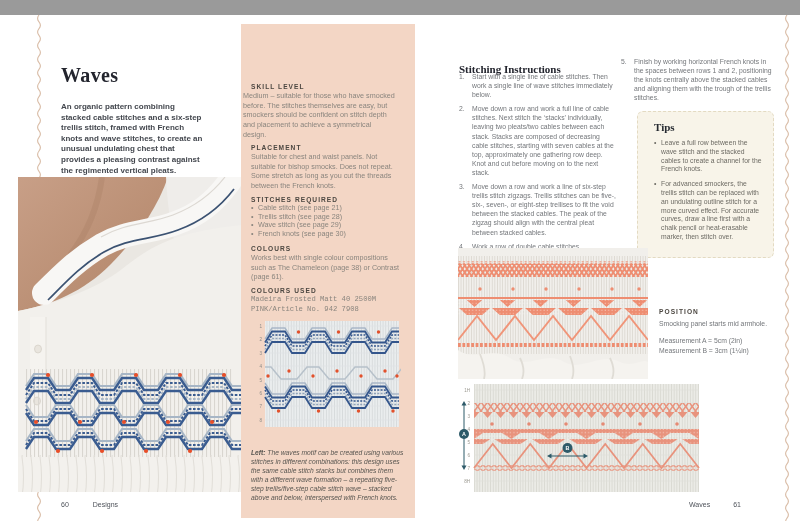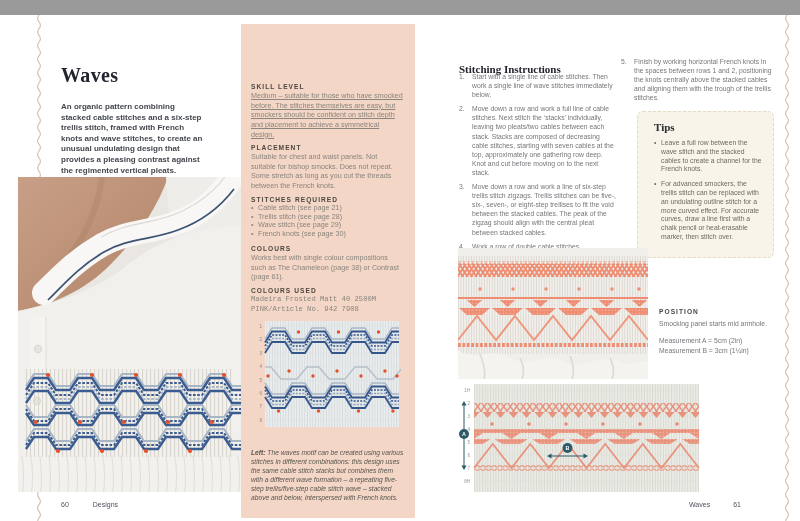--- a/index.html
+++ b/index.html
@@ -13,21 +13,21 @@
   .title-waves{left:61px;top:36px;font:700 20px/22px "Liberation Serif",serif;letter-spacing:.4px;color:#23252e;}
   .intro{left:61px;top:79px;width:142px;font:700 8px/10.6px "Liberation Sans",sans-serif;color:#43474e;}
   .photo1{left:18px;top:162px;width:223px;height:315px;}
   .footer-left{left:61px;top:485px;display:flex;gap:24px;font:400 7px/9px "Liberation Sans",sans-serif;color:#4e525a;}
   .footer-right{left:689px;top:485px;display:flex;gap:23px;font:400 7px/9px "Liberation Sans",sans-serif;color:#4e525a;}
 
   
   .peach-panel{left:241px;top:9px;width:174px;height:494px;background:#f3d6c5;}
   .eyebrow{font:700 6.6px/8px "Liberation Sans",sans-serif;letter-spacing:1.05px;color:#4c4741;}
   .pbody{font:400 7.2px/9.7px "Liberation Sans",sans-serif;color:#8a857e;}
-  .t-skill-h{left:251px;top:68px;} .t-skill-b{left:251px;top:76px;width:153px;text-decoration:underline;}
+  .t-skill-h{left:251px;top:68px;} .t-skill-b{left:243px;top:76px;width:153px;}
   .t-place-h{left:251px;top:129px;} .t-place-b{left:251px;top:137px;width:153px;}
   .t-stitch-h{left:251px;top:181px;}
   .plist{left:251px;top:189px;width:153px;margin:0;padding:0;list-style:none;}
   .plist li{position:relative;padding-left:7px;font:400 7.2px/8.7px "Liberation Sans",sans-serif;color:#8a857e;}
   .plist li::before{content:"•";position:absolute;left:0;top:0;}
   .t-col-h{left:251px;top:230px;} .t-col-b{left:251px;top:238px;width:153px;}
   .t-cu-h{left:251px;top:272px;} .t-cu-b{left:251px;top:280px;width:153px;font-family:Liberation Mono, monospace;}
   .chart1{left:253px;top:304px;width:148px;height:112px;}
   .caption{left:251px;top:426px;width:153px;font:italic 400 6.7px/9px "Liberation Sans",sans-serif;color:#56544f;}
   .caption b{font-style:italic;font-weight:700;}
@@ -58,21 +58,21 @@
 <div class="spread">
 
   <svg class="abs squiggle" style="left:33px;top:0" width="12" height="521">
     <path class="squiggle-path" fill="none" stroke="#d9bca6" stroke-width="1.1" d="M6 0q-2.8 3.4 0 6.8q2.8 3.4 0 6.8q-2.8 3.4 0 6.8q2.8 3.4 0 6.8q-2.8 3.4 0 6.8q2.8 3.4 0 6.8q-2.8 3.4 0 6.8q2.8 3.4 0 6.8q-2.8 3.4 0 6.8q2.8 3.4 0 6.8q-2.8 3.4 0 6.8q2.8 3.4 0 6.8q-2.8 3.4 0 6.8q2.8 3.4 0 6.8q-2.8 3.4 0 6.8q2.8 3.4 0 6.8q-2.8 3.4 0 6.8q2.8 3.4 0 6.8q-2.8 3.4 0 6.8q2.8 3.4 0 6.8q-2.8 3.4 0 6.8q2.8 3.4 0 6.8q-2.8 3.4 0 6.8q2.8 3.4 0 6.8q-2.8 3.4 0 6.8q2.8 3.4 0 6.8q-2.8 3.4 0 6.8q2.8 3.4 0 6.8q-2.8 3.4 0 6.8q2.8 3.4 0 6.8q-2.8 3.4 0 6.8q2.8 3.4 0 6.8q-2.8 3.4 0 6.8q2.8 3.4 0 6.8q-2.8 3.4 0 6.8q2.8 3.4 0 6.8q-2.8 3.4 0 6.8q2.8 3.4 0 6.8q-2.8 3.4 0 6.8q2.8 3.4 0 6.8q-2.8 3.4 0 6.8q2.8 3.4 0 6.8q-2.8 3.4 0 6.8q2.8 3.4 0 6.8q-2.8 3.4 0 6.8q2.8 3.4 0 6.8q-2.8 3.4 0 6.8q2.8 3.4 0 6.8q-2.8 3.4 0 6.8q2.8 3.4 0 6.8q-2.8 3.4 0 6.8q2.8 3.4 0 6.8q-2.8 3.4 0 6.8q2.8 3.4 0 6.8q-2.8 3.4 0 6.8q2.8 3.4 0 6.8q-2.8 3.4 0 6.8q2.8 3.4 0 6.8q-2.8 3.4 0 6.8q2.8 3.4 0 6.8q-2.8 3.4 0 6.8q2.8 3.4 0 6.8q-2.8 3.4 0 6.8q2.8 3.4 0 6.8q-2.8 3.4 0 6.8q2.8 3.4 0 6.8q-2.8 3.4 0 6.8q2.8 3.4 0 6.8q-2.8 3.4 0 6.8q2.8 3.4 0 6.8q-2.8 3.4 0 6.8q2.8 3.4 0 6.8q-2.8 3.4 0 6.8q2.8 3.4 0 6.8q-2.8 3.4 0 6.8q2.8 3.4 0 6.8q-2.8 3.4 0 6.8q2.8 3.4 0 6.8"></path>
   </svg>
   <svg class="abs squiggle" style="left:781px;top:0" width="12" height="521">
     <path class="squiggle-path" fill="none" stroke="#d9bca6" stroke-width="1.1" d="M6 0q-2.8 3.4 0 6.8q2.8 3.4 0 6.8q-2.8 3.4 0 6.8q2.8 3.4 0 6.8q-2.8 3.4 0 6.8q2.8 3.4 0 6.8q-2.8 3.4 0 6.8q2.8 3.4 0 6.8q-2.8 3.4 0 6.8q2.8 3.4 0 6.8q-2.8 3.4 0 6.8q2.8 3.4 0 6.8q-2.8 3.4 0 6.8q2.8 3.4 0 6.8q-2.8 3.4 0 6.8q2.8 3.4 0 6.8q-2.8 3.4 0 6.8q2.8 3.4 0 6.8q-2.8 3.4 0 6.8q2.8 3.4 0 6.8q-2.8 3.4 0 6.8q2.8 3.4 0 6.8q-2.8 3.4 0 6.8q2.8 3.4 0 6.8q-2.8 3.4 0 6.8q2.8 3.4 0 6.8q-2.8 3.4 0 6.8q2.8 3.4 0 6.8q-2.8 3.4 0 6.8q2.8 3.4 0 6.8q-2.8 3.4 0 6.8q2.8 3.4 0 6.8q-2.8 3.4 0 6.8q2.8 3.4 0 6.8q-2.8 3.4 0 6.8q2.8 3.4 0 6.8q-2.8 3.4 0 6.8q2.8 3.4 0 6.8q-2.8 3.4 0 6.8q2.8 3.4 0 6.8q-2.8 3.4 0 6.8q2.8 3.4 0 6.8q-2.8 3.4 0 6.8q2.8 3.4 0 6.8q-2.8 3.4 0 6.8q2.8 3.4 0 6.8q-2.8 3.4 0 6.8q2.8 3.4 0 6.8q-2.8 3.4 0 6.8q2.8 3.4 0 6.8q-2.8 3.4 0 6.8q2.8 3.4 0 6.8q-2.8 3.4 0 6.8q2.8 3.4 0 6.8q-2.8 3.4 0 6.8q2.8 3.4 0 6.8q-2.8 3.4 0 6.8q2.8 3.4 0 6.8q-2.8 3.4 0 6.8q2.8 3.4 0 6.8q-2.8 3.4 0 6.8q2.8 3.4 0 6.8q-2.8 3.4 0 6.8q2.8 3.4 0 6.8q-2.8 3.4 0 6.8q2.8 3.4 0 6.8q-2.8 3.4 0 6.8q2.8 3.4 0 6.8q-2.8 3.4 0 6.8q2.8 3.4 0 6.8q-2.8 3.4 0 6.8q2.8 3.4 0 6.8q-2.8 3.4 0 6.8q2.8 3.4 0 6.8q-2.8 3.4 0 6.8q2.8 3.4 0 6.8q-2.8 3.4 0 6.8q2.8 3.4 0 6.8"></path>
   </svg>
 
   <h1 class="abs serif title-waves">Waves</h1>
-  <p class="abs intro">An organic pattern combining stacked cable stitches and a six-step trellis stitch, framed with French knots and wave stitches, to create an unusual undulating design that provides a pleasing contrast against the regimented vertical pleats.</p>
+  <p class="abs intro">An organic pattern combining stacked cable stitches and a six-step trellis stitch, framed with French knots and wave stitches, to create an unusual undulating chest that provides a pleasing contrast against the regimented vertical pleats.</p>
 
   <div class="abs peach-panel"></div>
   <div class="abs eyebrow t-skill-h">SKILL LEVEL</div>
   <div class="abs pbody t-skill-b">Medium – suitable for those who have smocked before. The stitches themselves are easy, but smockers should be confident on stitch depth and placement to achieve a symmetrical design.</div>
   <div class="abs eyebrow t-place-h">PLACEMENT</div>
   <div class="abs pbody t-place-b">Suitable for chest and waist panels. Not suitable for bishop smocks. Does not repeat. Some stretch as long as you cut the threads between the French knots.</div>
   <div class="abs eyebrow t-stitch-h">STITCHES REQUIRED</div>
   <ul class="abs plist">
     <li>Cable stitch (see page 21)</li>
     <li>Trellis stitch (see page 28)</li>

